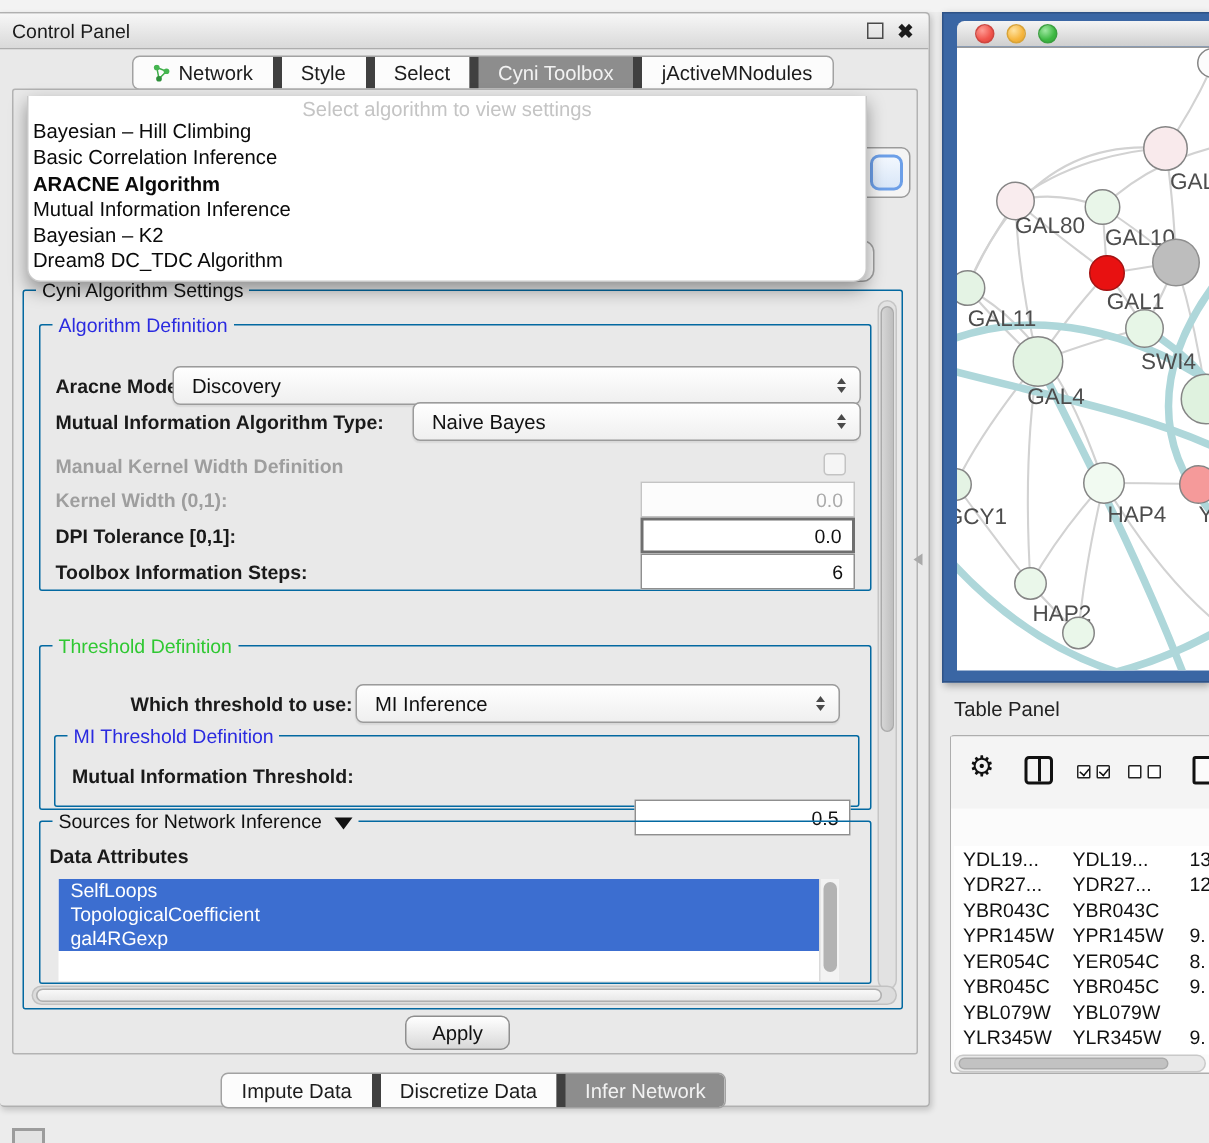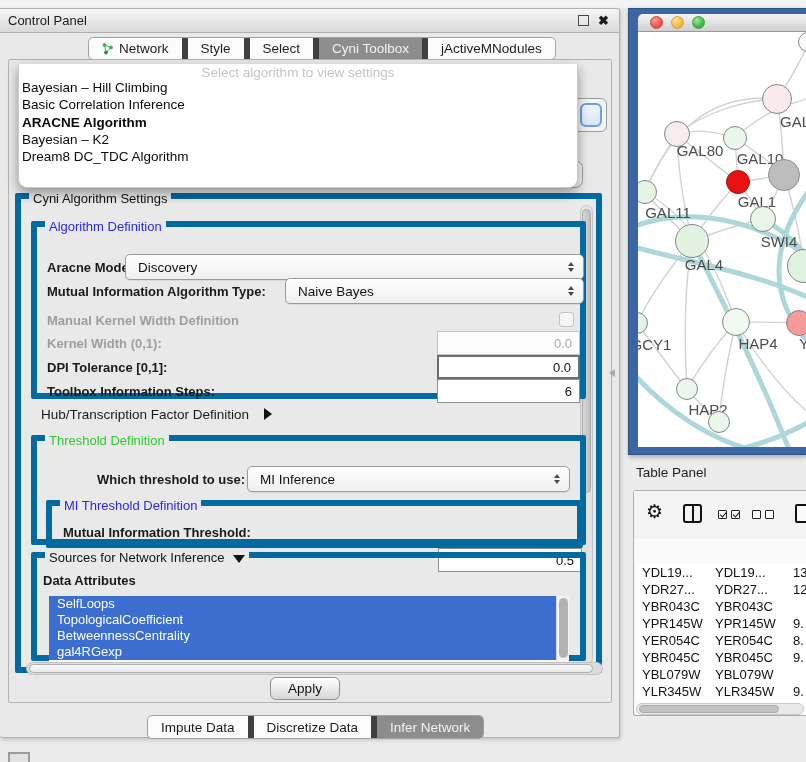--- a/index.html
+++ b/index.html
@@ -35,21 +35,21 @@
   
   .bg-combo-right{position:absolute;left:552px;top:38px;width:46px;height:34px;border:1px solid #9B9B9B;
     border-radius:6px;background:#F4F4F4}
   .focus-btn{position:absolute;right:4px;top:4px;width:22px;height:24px;border:2.5px solid #6C9FE8;
     border-radius:6px;background:linear-gradient(#F2F7FE,#D9E7F8)}
   .bg-combo-bottom{position:absolute;left:36px;top:100px;width:538px;height:28px;border:1px solid #A0A0A0;
     border-radius:8px;background:#F6F6F6;display:flex;align-items:center;padding-left:14px}
   .bg-combo-bottom .dim{font-size:13.5px;color:#B9B9B9}
 
   
-  .group{position:absolute;border:6px solid #0369a1;border-radius:2px}
+  .group{position:absolute;border:1px solid #0369a1;border-radius:2px}
   .group-title{position:absolute;top:-8px;left:8px;background:#E9E9E9;padding:0 4px;font-size:13px;white-space:nowrap;color:#111}
   .group-title.blue{color:#2A2AE0}
   .group-title.green{color:#2FC832}
 
   .lbl{position:absolute;font-size:13px;font-weight:bold;color:#1A1A1A;white-space:nowrap}
   .lbl.dis{color:#9E9E9E}
   .lbl.plain{font-weight:normal;font-size:13.5px}
 
   .combo{position:absolute;height:26px;background:linear-gradient(#FFFFFF,#EFEFEF);border:1px solid #9B9B9B;
     border-radius:5px;display:flex;align-items:center;padding:0 26px 0 12px;box-shadow:0 1px 1px rgba(0,0,0,.07)}
@@ -228,24 +228,20 @@
           <span class="lbl dis" style="left:10px;top:109px">Kernel Width (0,1):</span>
           <input class="fld dis" style="left: 400px; top: 104px; width: 143px;" value="0.0">
 
           <span class="lbl" style="left:10px;top:133px">DPI Tolerance [0,1]:</span>
           <input class="fld strong" style="left: 400px; top: 128px; width: 143px;" value="0.0">
 
           <span class="lbl" style="left:10px;top:157px">Toolbox Information Steps:</span>
           <input class="fld" style="left: 400px; top: 152px; width: 143px;" value="6">
         </div>
 
-        <div style="position:absolute;left:20px;top:206px">
-          <span class="lbl plain" style="position:static">Hub/Transcription Factor Definition</span>
-          <span class="tri-right"></span>
-        </div>
 
         <div class="group" style="left:10px;top:236px;width:555px;height:110px">
           <span class="group-title green">Threshold Definition</span>
 
           <span class="lbl" style="left:60px;top:31px">Which threshold to use:</span>
           <div class="combo" style="left:210px;top:25px;width:323px">
             <span class="combo-val">MI Inference</span>
             <span class="spin">
                 <i class="up"></i>
                 <i class="dn"></i>
@@ -260,21 +256,20 @@
         </div>
 
         <div class="group" style="left:10px;top:353px;width:555px;height:109px">
           <span class="group-title">
             <span>Sources for Network Inference</span><span class="tri-down"></span>
           </span>
           <span class="lbl" style="left:6px;top:15px">Data Attributes</span>
           <div class="attr-list" id="attr-list">
               <div class="attr-row">SelfLoops</div>
               <div class="attr-row">TopologicalCoefficient</div>
-              <div class="attr-row">BetweennessCentrality</div>
               <div class="attr-row">gal4RGexp</div>
             </div>
           <div class="list-vscroll" style="left:519px;top:38px;height:68px;bottom:auto">
             <div class="list-vthumb"></div>
           </div>
         </div>
 
         <div class="hscroll">
           <div class="hthumb"></div>
         </div>
@@ -282,20 +277,21 @@
 
       <button class="apply">Apply</button>
     </div>
 
     <div id="dropdown">
       <div class="dd-prompt">Select algorithm to view settings</div>
       <div id="dd-list">
           <div class="dd-item">Bayesian – Hill Climbing</div>
           <div class="dd-item">Basic Correlation Inference</div>
           <div class="dd-item bold">ARACNE Algorithm</div>
+          <div class="dd-item">Mutual Information Inference</div>
           <div class="dd-item">Bayesian – K2</div>
           <div class="dd-item">Dream8 DC_TDC Algorithm</div>
         </div>
     </div>
 
     <div id="bottom-tabs">
         <div class="tab">
           <span>Impute Data</span>
         </div>
         <div class="tab">

